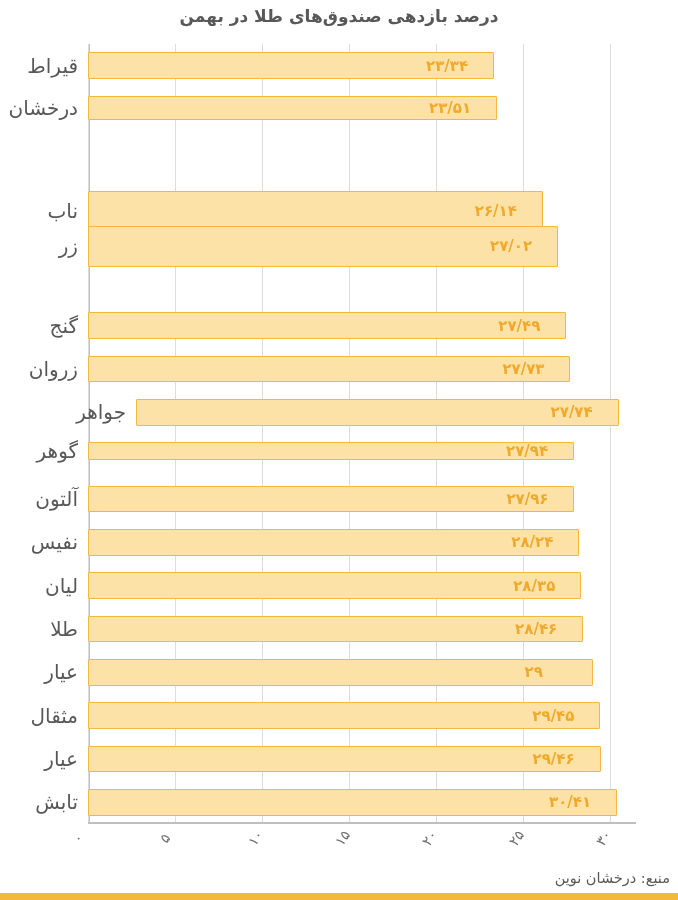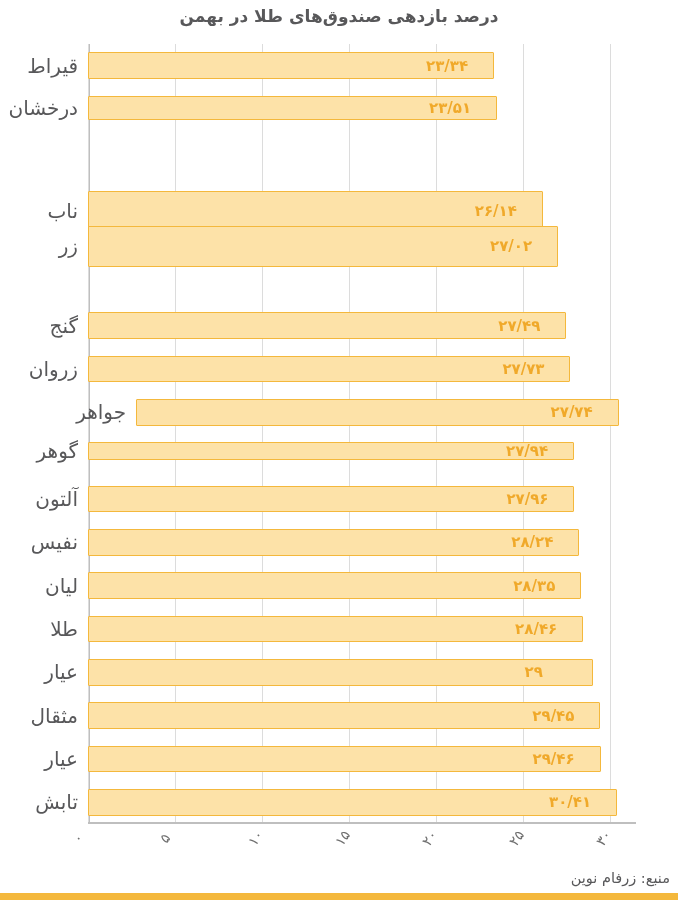--- a/index.html
+++ b/index.html
@@ -249,16 +249,16 @@
   <div id="xaxis">
       <div class="xtick" style="left: -14px;"><span>۰</span></div>
       <div class="xtick" style="left: 72.9841px;"><span>۵</span></div>
       <div class="xtick" style="left: 159.968px;"><span>۱۰</span></div>
       <div class="xtick" style="left: 246.952px;"><span>۱۵</span></div>
       <div class="xtick" style="left: 333.937px;"><span>۲۰</span></div>
       <div class="xtick" style="left: 420.921px;"><span>۲۵</span></div>
       <div class="xtick" style="left: 507.905px;"><span>۳۰</span></div>
     </div>
 
-  <div class="source-note">منبع: زرفام نوین</div>
+  <div class="source-note">منبع: درخشان نوین</div>
 
   <div class="accent-bar"></div>
 </div>
 
 </body></html>

